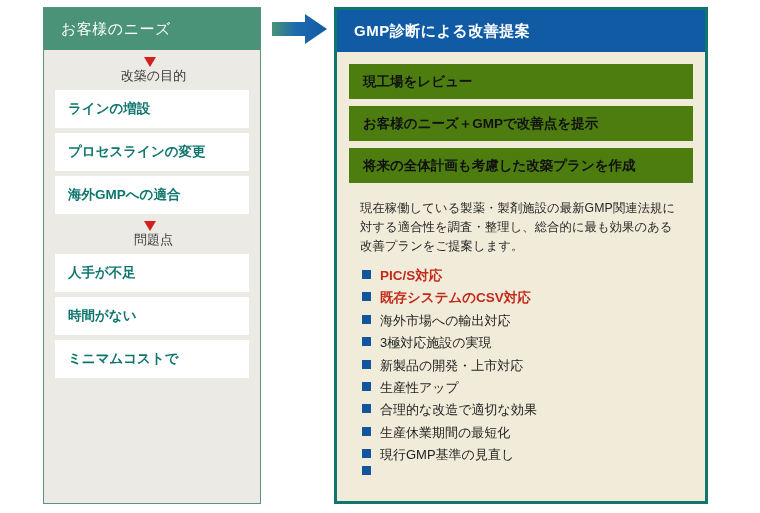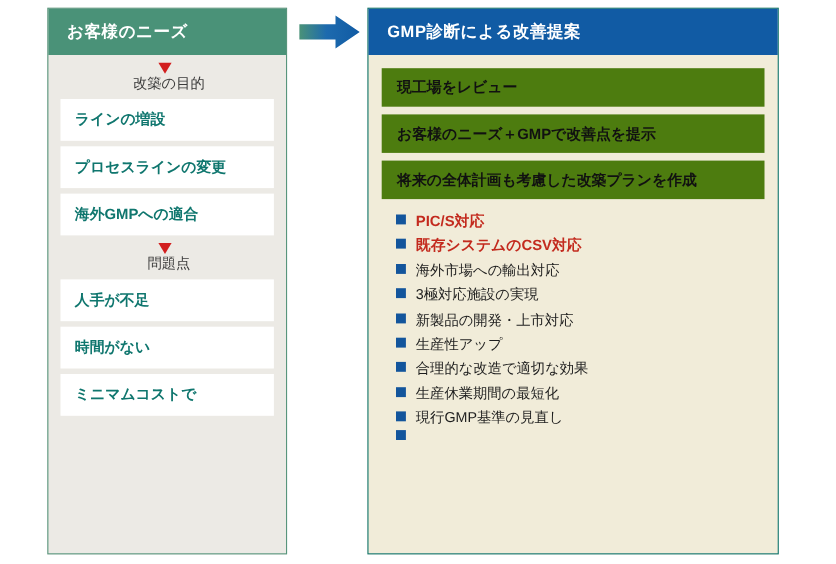--- a/index.html
+++ b/index.html
@@ -24,21 +24,21 @@
     height: 497px;
     box-sizing: border-box;
     border: 1px solid #58957c;
     background: #eceae5;
   }
   #left-panel-header {
     height: 42px;
     background: #4a9278;
     color: #ffffff;
     font-size: 15px;
-    font-weight: bold;
+    font-weight: normal;
     display: flex;
     align-items: center;
     padding-left: 17px;
     letter-spacing: 0.5px;
     box-sizing: border-box;
   }
   .left-body {
     padding: 0 11px;
     box-sizing: border-box;
   }
@@ -87,21 +87,21 @@
   }
 
   
   #right-panel {
     position: absolute;
     left: 334px;
     top: 7px;
     width: 374px;
     height: 497px;
     box-sizing: border-box;
-    border: 1px solid #0f766e;
+    border: 3px solid #0f766e;
     background: #f1ecd9;
   }
   #right-panel-header {
     height: 42px;
     background: #115ba4;
     color: #ffffff;
     font-size: 15px;
     font-weight: bold;
     display: flex;
     align-items: center;
@@ -199,20 +199,21 @@
 </div>
 
 <div id="right-panel">
   <div id="right-panel-header">GMP診断による改善提案</div>
   <div class="right-body">
 
     <div class="step-item">現工場をレビュー</div>
     <div class="step-item">お客様のニーズ＋GMPで改善点を提示</div>
     <div class="step-item">将来の全体計画も考慮した改築プランを作成</div>
 
+    <div id="desc-paragraph">現在稼働している製薬・製剤施設の最新GMP関連法規に対する適合性を調査・整理し、総合的に最も効果のある改善プランをご提案します。</div>
 
     <ul id="bullet-list">
       <li class="hl">
           <span class="sq"></span>
           <span>PIC/S対応</span>
         </li>
       <li class="hl">
           <span class="sq"></span>
           <span>既存システムのCSV対応</span>
         </li>

